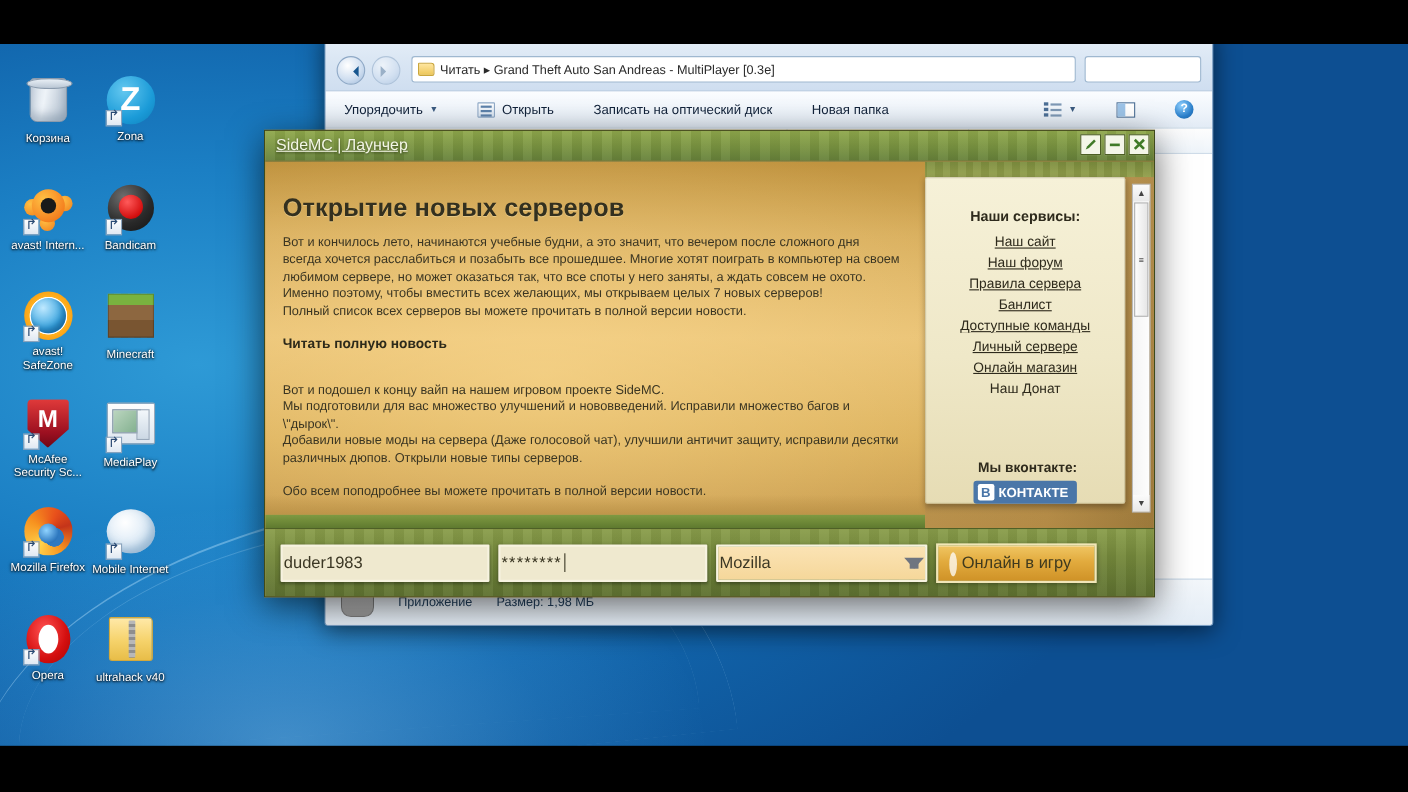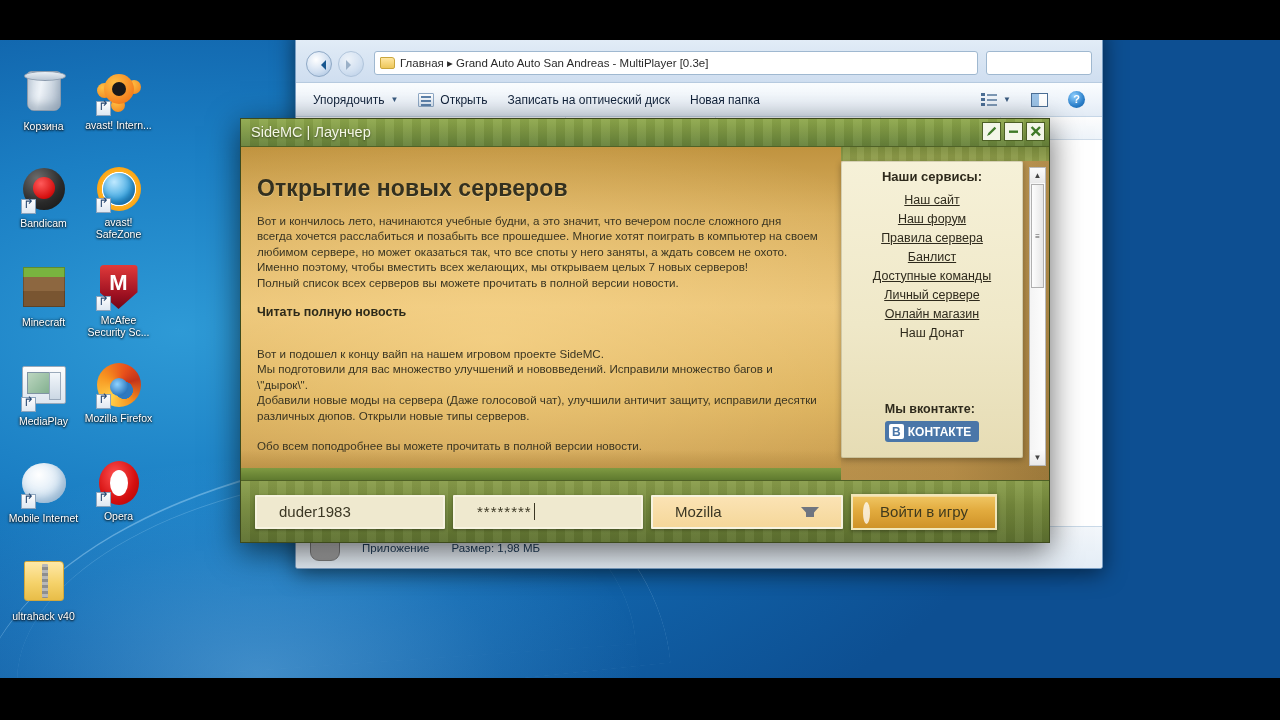--- a/index.html
+++ b/index.html
@@ -176,21 +176,21 @@
   }
   .folder-mini { width:15px;height:12px;background:linear-gradient(#ffe6a0,#edc75a);
     border:1px solid #caa63c; border-radius:1px 3px 2px 2px; flex:none; }
   .searchbar {
     position: absolute; right: 10px; top: 24px; width: 106px; height: 24px;
     background: #fff; border: 1px solid #9fb8d0; border-radius: 3px;
   }
   .ex-toolbar {
     height: 34px; background: linear-gradient(#fbfdff, #edf3fa 60%, #e2ebf5);
     border-bottom: 1px solid #c5d6e7;
-    display: flex; align-items: center; padding: 0 8px; gap: 2px;
+    display: flex; align-items: center; padding: 0 8px; gap: 18px;
     font-size: 12px; color: #11223a; justify-content: flex-end;
   }
   .tb-item { padding: 5px 9px; border-radius: 3px; display: flex; align-items: center; gap: 6px;
     white-space: nowrap; }
   .tb-caret { font-size: 8px; color: #3a5a7f; }
   .tb-spacer { flex: 1; }
   .tb-icon-box { width:16px;height:14px;background:linear-gradient(#fff,#d7e4f2);
     border:1px solid #8fa9c6; border-radius:1px; position:relative; }
   .tb-icon-box:after { content:""; position:absolute; left:2px; top:2px; right:2px; height:2px;
     background:#5d82ab; box-shadow:0 4px 0 #5d82ab, 0 8px 0 #5d82ab; }
@@ -241,20 +241,21 @@
     height: 28px; flex: none; position: relative;
     background:
       repeating-linear-gradient(90deg, rgba(255,255,255,.05) 0 9px, rgba(0,0,0,.05) 9px 18px),
       linear-gradient(#8fa84c 0%, #7d9742 45%, #66813a 100%);
     border-bottom: 1px solid #4f6227;
   }
   .lc-title {
     position: absolute; left: 10px; top: 5px;
     color: #f4f7e6; font-size: 14.5px;
     text-shadow: 0 1px 2px rgba(0,0,0,.5);
+    text-decoration: underline;
   }
   .lc-winbtns { position: absolute; right: 4px; top: 3px; display: flex; gap: 3px; }
   .wbtn {
     width: 19px; height: 19px; background: #f3f6e8; border: 1px solid #4c5f24;
     display: flex; align-items: center; justify-content: center;
     color: #3f7a28; font-size: 14px; font-weight: bold; line-height: 1;
   }
   .wbtn svg { display:block; }
 
   .lc-content {
@@ -301,31 +302,31 @@
     position: absolute; left: 0; right: 0; bottom: 12px; height: 18px;
     background: linear-gradient(rgba(210,166,82,0), rgba(186,145,70,.85));
   }
 
   .side {
     width: 182px; margin: 14px 8px 22px 0; position: relative;
     background: linear-gradient(180deg, #f6f1d8 0%, #efe8c8 55%, #e6dcb4 100%);
     box-shadow: inset 0 0 0 1px rgba(120,110,70,.25), 0 2px 6px rgba(0,0,0,.3);
     border-radius: 2px;
     display: flex; flex-direction: column; align-items: center;
-    padding-top: 8px;
+    padding-top: 28px;
   }
   .side h3 {
     font-size: 13px; color: #2e2a1c; font-weight: bold; margin-bottom: 6px;
   }
   .side a {
     display: block; font-size: 12.5px; color: #2e2a1c;
     text-decoration: underline; margin: 2.5px 0; text-align: center;
   }
   .side a.donate { font-weight: normal; text-decoration: none; }
-  .side .vk-wrap { margin-top: auto; margin-bottom: 16px; text-align: left; }
+  .side .vk-wrap { margin-top: auto; margin-bottom: 0; text-align: right; }
   .side .vk-label { font-size: 12.5px; font-weight: bold; color: #2e2a1c; margin-bottom: 5px; }
   .vk-badge {
     display: inline-flex; align-items: center; gap: 4px;
     background: #4a76a8; color: #fff; padding: 3px 8px 3px 4px;
     border-radius: 3px; font-size: 12px; font-weight: bold;
   }
   .vk-badge .vb {
     background: #fff; color: #4a76a8; width: 15px; height: 15px;
     display: inline-flex; align-items: center; justify-content: center;
     border-radius: 2px; font-size: 12px;
@@ -353,21 +354,21 @@
     height: 62px; flex: none; display: flex; align-items: center; gap: 8px;
     padding: 0 14px;
     background:
       repeating-linear-gradient(90deg, rgba(255,255,255,.045) 0 9px, rgba(0,0,0,.05) 9px 18px),
       linear-gradient(#8a9e4b 0%, #75893c 40%, #5e7130 100%);
     border-top: 1px solid #4e6026;
   }
   .fld {
     height: 34px; background: #efe9cf; border: 2px solid #f7f3e0;
     box-shadow: 0 1px 3px rgba(0,0,0,.35);
-    display: flex; align-items: center; padding: 0 22px;
+    display: flex; align-items: center; padding: 0 1px;
     font-size: 15px; color: #3b3724; border-radius: 1px; text-align: right;
   }
   .fld.user { width: 190px; }
   .fld.pass { width: 190px; letter-spacing: 1px; position: relative; }
   .caret {
     display: inline-block; width: 1px; height: 17px; background: #3b3724;
     margin-left: 2px;
   }
   .fld.sel {
     width: 192px; justify-content: space-between;
@@ -401,20 +402,27 @@
   <div class="glow"></div>
   <div class="swoosh"></div>
   <div class="swoosh2"></div>
 
   <div class="icon-grid">
     <div class="dicon">
       <div class="glyph">
           <div class="ic-bin"></div>
         </div>
       <div class="label">Корзина</div>
+    </div>
+    <div class="dicon">
+      <div class="glyph">
+          <div class="ic-zona"></div>
+          <div class="shortcut-arrow"></div>
+        </div>
+      <div class="label">Zona</div>
     </div>
     <div class="dicon">
       <div class="glyph">
         <div class="ic-avast">
             <div class="b2"></div>
             <div class="b3"></div>
             <div class="b4"></div>
             <div class="blob"></div>
             <div class="dot"></div>
           </div>
@@ -484,21 +492,21 @@
       <div class="label">ultrahack v40</div>
     </div>
   </div>
 
   <div class="explorer">
     <div class="ex-chrome">
       <div class="navbtn back"></div>
       <div class="navbtn fwd"></div>
       <div class="addrbar">
         <span class="folder-mini"></span>
-        <span>Главная  ▸  Grand Auto Auto San Andreas - MultiPlayer [0.3e]</span>
+        <span>Читать  ▸  Grand Theft Auto San Andreas - MultiPlayer [0.3e]</span>
       </div>
       <div class="searchbar" title="Поиск"></div>
     </div>
 
     <div class="ex-toolbar">
       <div class="tb-item">
         <span>Упорядочить</span>
         <span class="tb-caret">▼</span>
       </div>
       <div class="tb-item">
@@ -622,20 +630,20 @@
       <div class="fld pass">
         <span>********</span>
           <span class="caret"></span>
       </div>
       <div class="fld sel">
         <span>Mozilla</span>
         <span class="arrow-dn"></span>
       </div>
       <div class="play-btn">
         <span class="spark"></span>
-        <span>Войти в игру</span>
+        <span>Онлайн в игру</span>
       </div>
     </div>
   </div>
 </div>
 
 <div class="letterbox top"></div>
 <div class="letterbox bottom"></div>
 
 </body></html>

